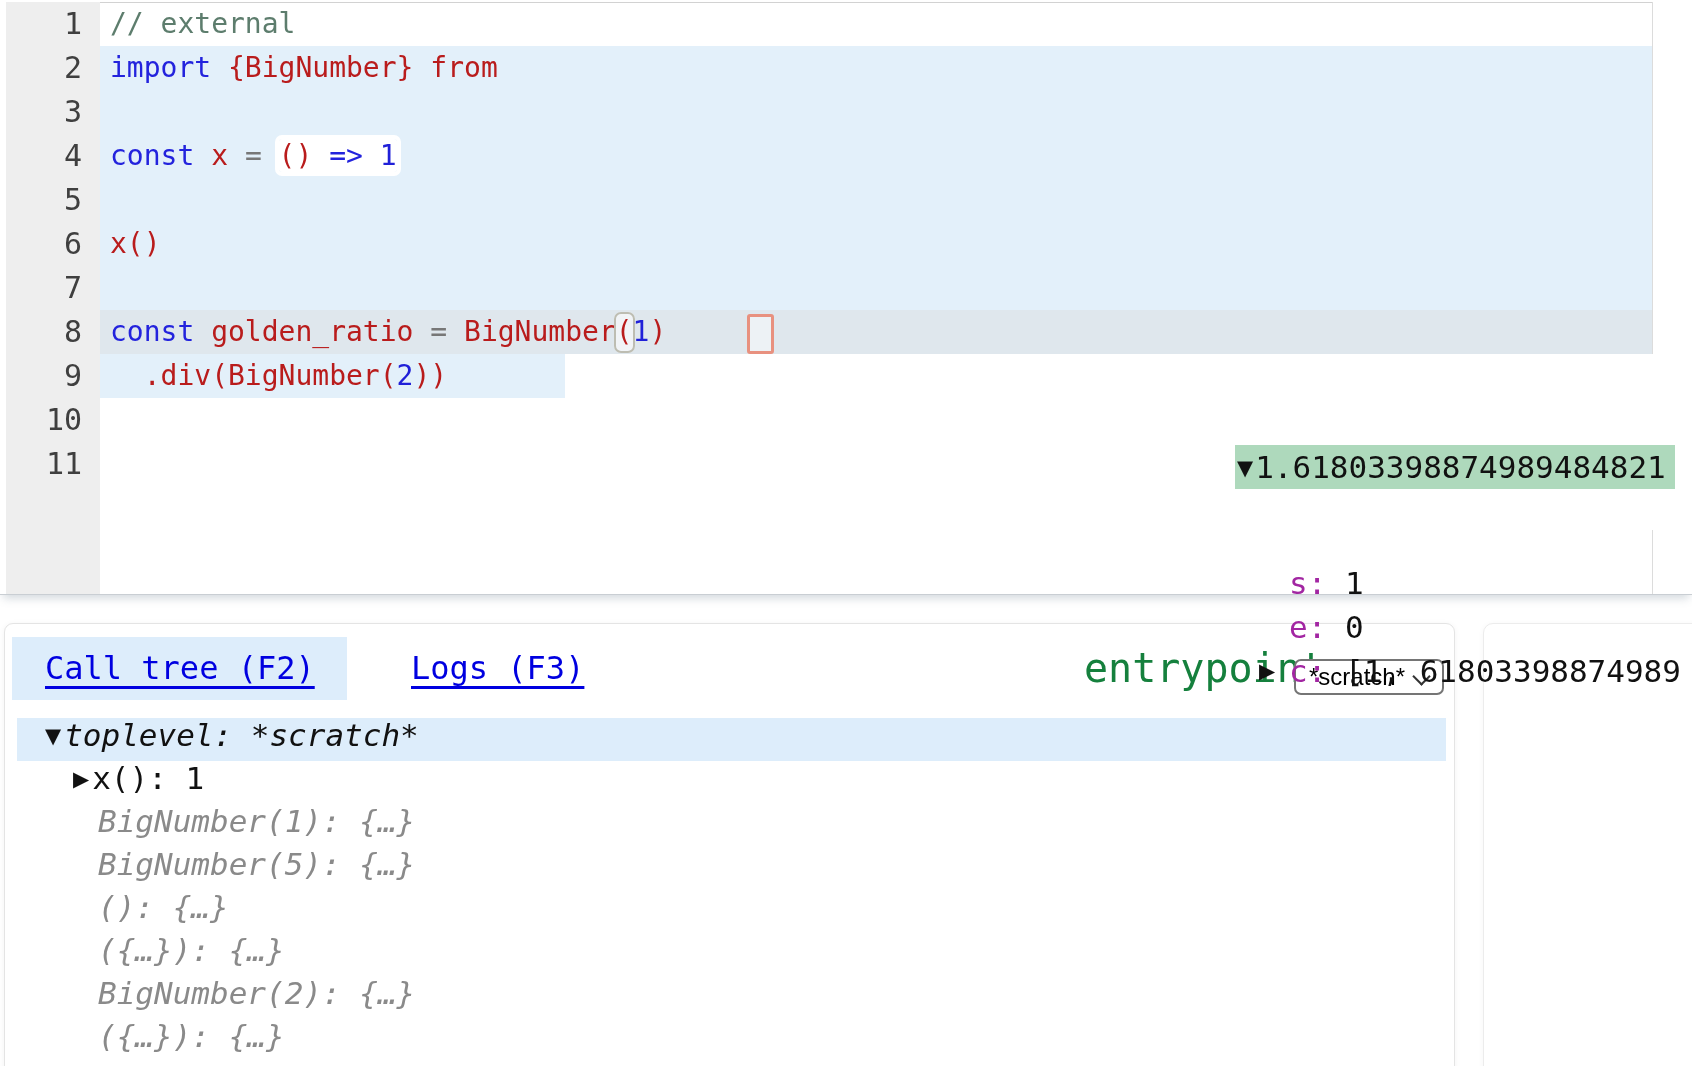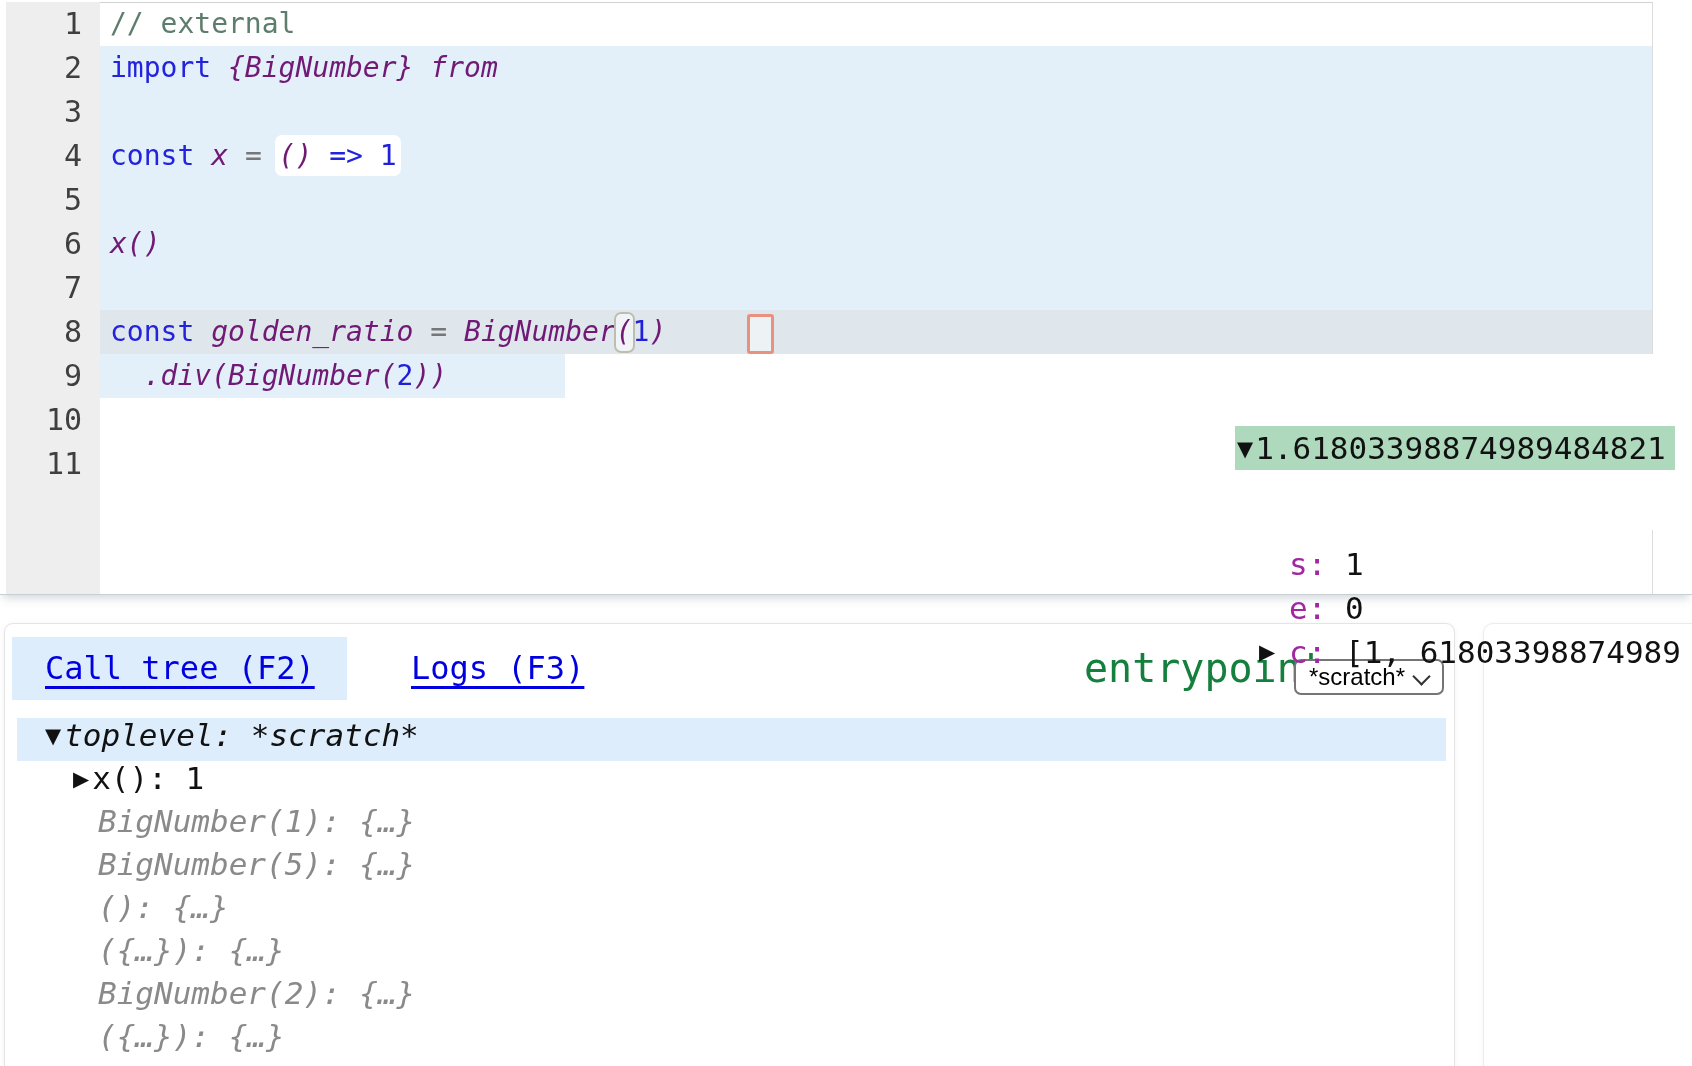--- a/index.html
+++ b/index.html
@@ -16,37 +16,37 @@
               font-size:30px;color:#3f3f3f;}
   .code-area{position:absolute;left:100px;top:2px;right:40px;}
   .code-row{position:relative;height:44px;line-height:44px;white-space:pre;
             font-size:28px;color:#1a1a1a;padding-left:10px;}
   .row-sel{background:#e3f0fa;}
   .row-active{background:#dfe7ed;}
   .row-partial{background:transparent;}
   .row-partial .partial-bg{position:absolute;left:0;top:0;width:465px;height:44px;
             background:#e3f0fa;z-index:0;}
   .code-row > .tks{position:relative;z-index:1;}
-  .tk-pl{color:#701a75;font-style:italic;}
+  .tk-pl{color:#b91c1c;}
   .tk-kw{color:#2323dd;}
   .tk-num{color:#2020d8;}
   .tk-cm{color:#5d7d6d;}
   .tk-str{color:#2f6e2f;}
   .tk-op{color:#777777;}
   .tk-prop{color:#55698a;}
   .chip{background:#ffffff;outline:4px solid #ffffff;border-radius:3px;}
   .bracket{border:2px solid #bdbdb2;border-radius:7px;margin:-2px -2px;padding:1px 0 3px;
            background:rgba(255,255,255,.55);}
   .cursor-box{position:absolute;left:647px;top:4px;width:21px;height:34px;
               border:3px solid #e8917f;border-radius:3px;background:rgba(255,255,255,.45);z-index:2;}
 
   
   .result-overlay{position:absolute;left:1235px;top:354px;width:457px;height:176px;
                   background:#ffffff;z-index:5;font-size:31px;white-space:pre;}
-  .result-chip{height:44px;line-height:44px;background:#aed9bc;width:440px;color:#111;}
+  .result-chip{height:44px;line-height:44px;background:#aed9bc;width:440px;color:#111;margin-top:19px;}
   .result-chip .tri{font-family:"DejaVu Sans",sans-serif;font-size:21px;vertical-align:3px;
                     margin:0 2px 0 2px;}
   .result-field{position:relative;height:44px;line-height:44px;padding-left:54px;color:#111;}
   .result-field .fkey{color:#a226a2;}
   .result-field .ftri{position:absolute;left:24px;top:0;font-family:"DejaVu Sans",sans-serif;
                       font-size:21px;}
   
   .panel-left{position:absolute;left:4px;top:623px;width:1449px;height:460px;background:#fff;
               border:1px solid #e4e4e4;border-radius:9px;box-shadow:0 1px 6px rgba(0,0,0,.05);}
   .tab-chip{position:absolute;left:7px;top:13px;width:335px;height:63px;background:#ddedfb;}

